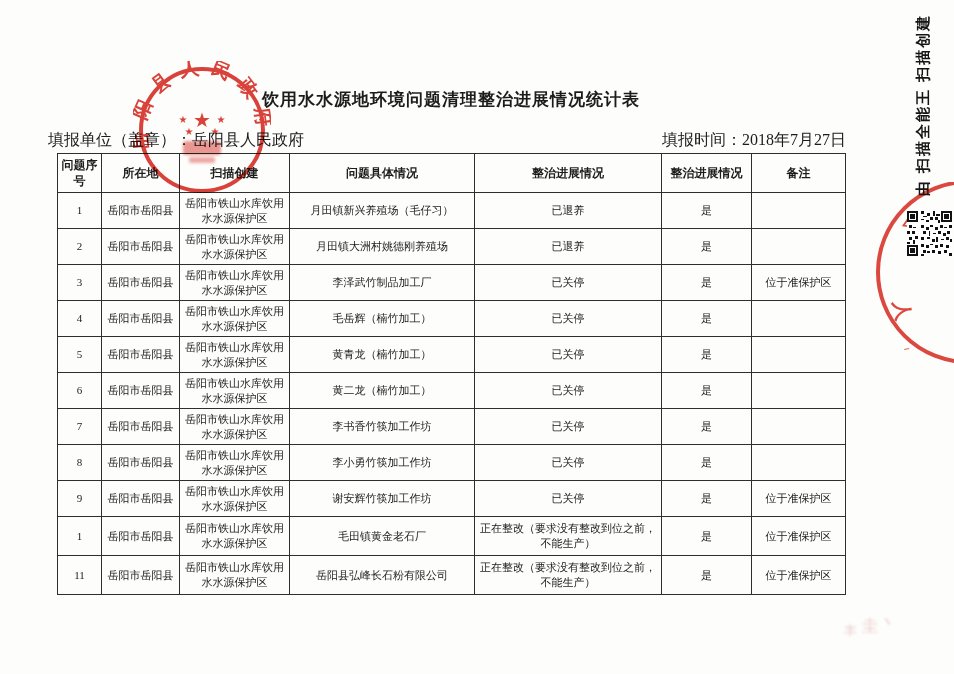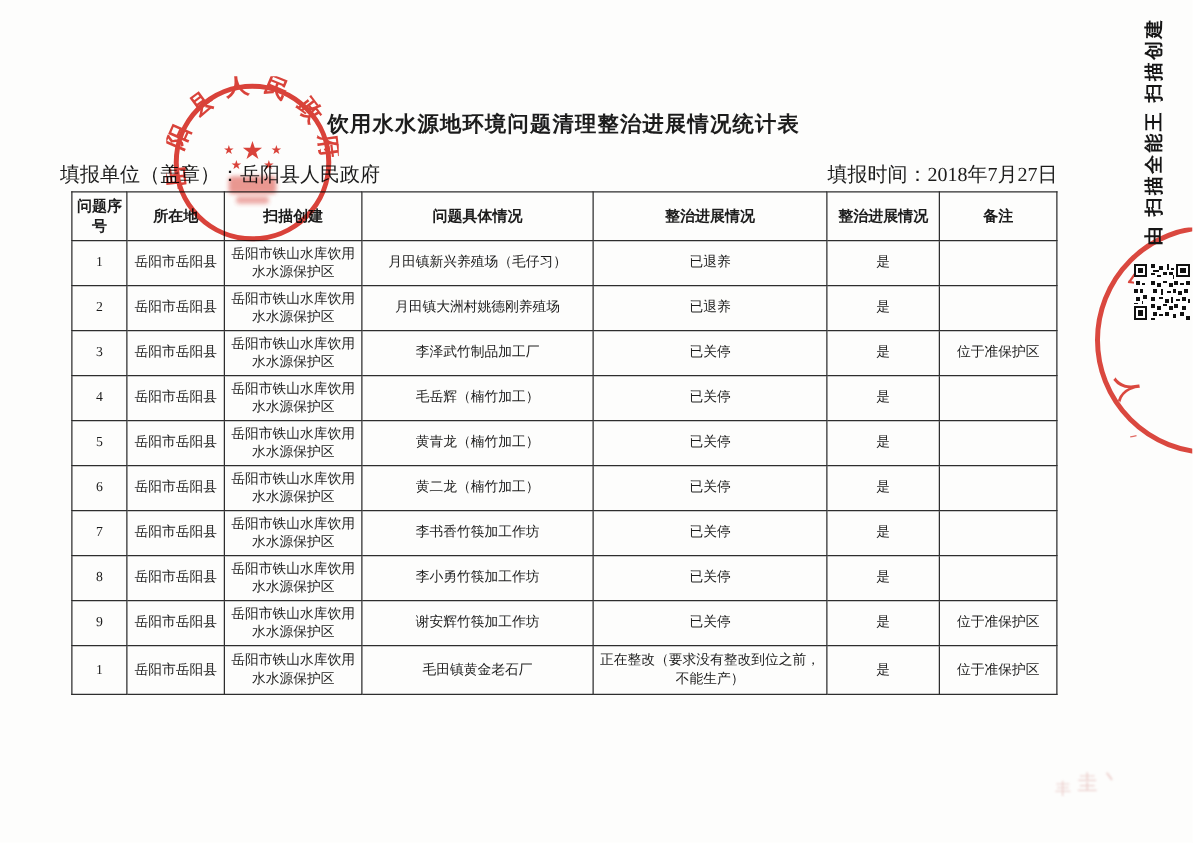--- a/index.html
+++ b/index.html
@@ -176,20 +176,29 @@
           <td>谢安辉竹筷加工作坊</td>
           <td>已关停</td>
           <td>是</td>
           <td>位于准保护区</td>
         </tr>
         <tr class="tall">
           <td>1</td>
           <td>岳阳市岳阳县</td>
           <td>岳阳市铁山水库饮用水水源保护区</td>
           <td>毛田镇黄金老石厂</td>
+          <td>正在整改（要求没有整改到位之前，不能生产）</td>
+          <td>是</td>
+          <td>位于准保护区</td>
+        </tr>
+        <tr class="tall">
+          <td>11</td>
+          <td>岳阳市岳阳县</td>
+          <td>岳阳市铁山水库饮用水水源保护区</td>
+          <td>岳阳县弘峰长石粉有限公司</td>
           <td>正在整改（要求没有整改到位之前，不能生产）</td>
           <td>是</td>
           <td>位于准保护区</td>
         </tr>
       </tbody>
   </table>
 
   <svg class="seal" viewBox="0 0 138 138">
     <circle cx="69" cy="69" r="61" fill="none" stroke="#d6281e" stroke-width="4"></circle>
     <path id="sealArc" d="M 18.3 92.7 A 56 56 0 1 1 119.7 92.7" fill="none"></path>

